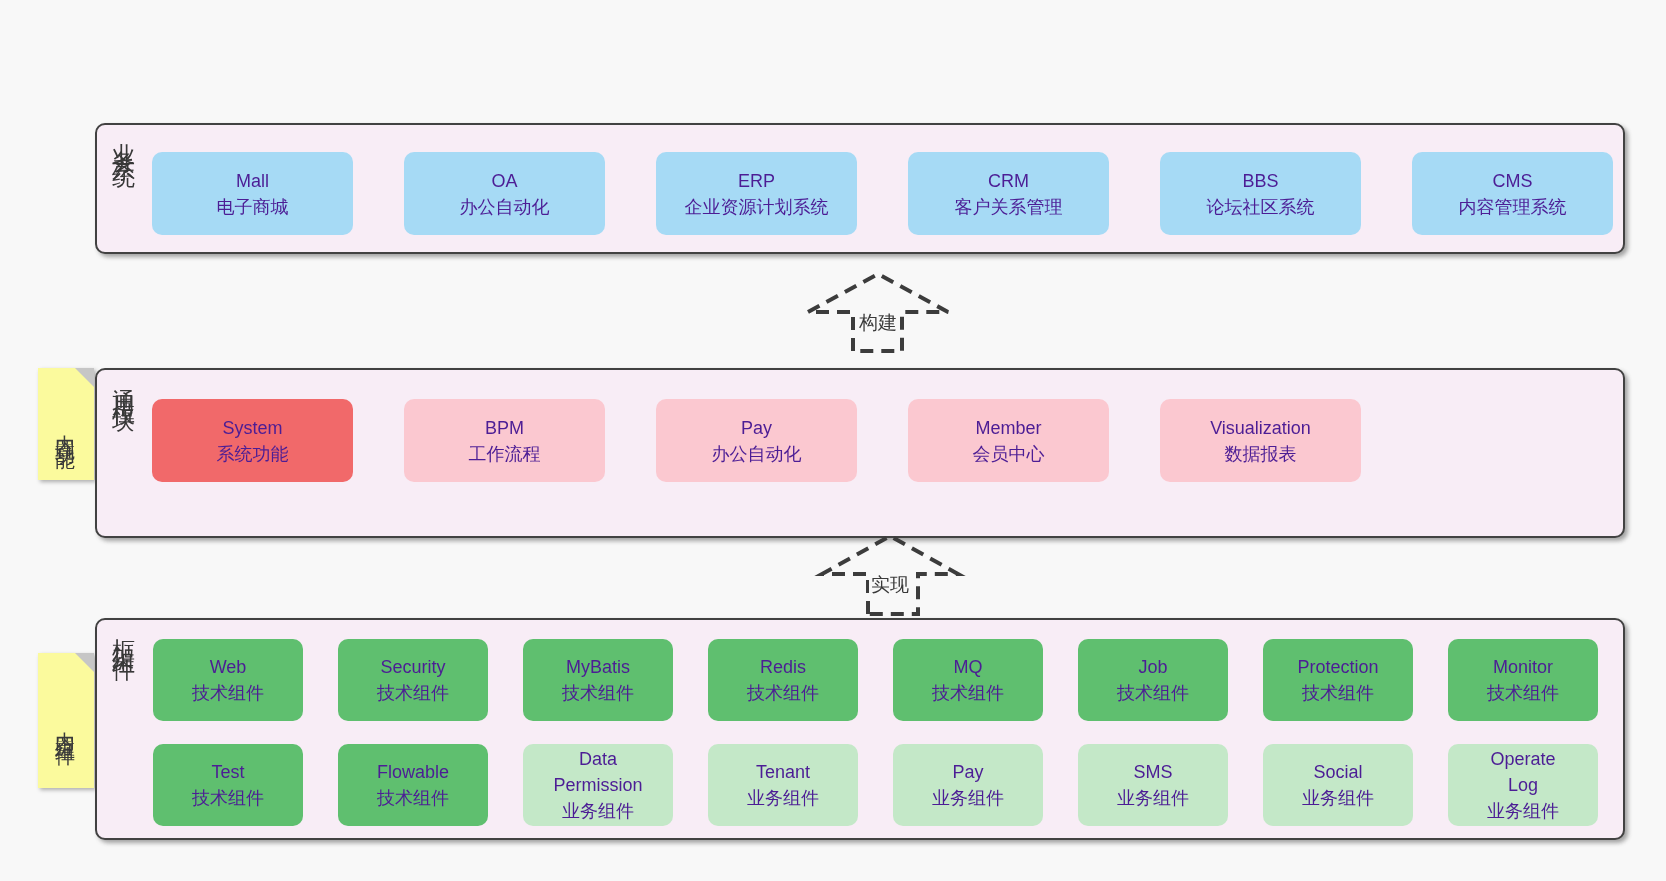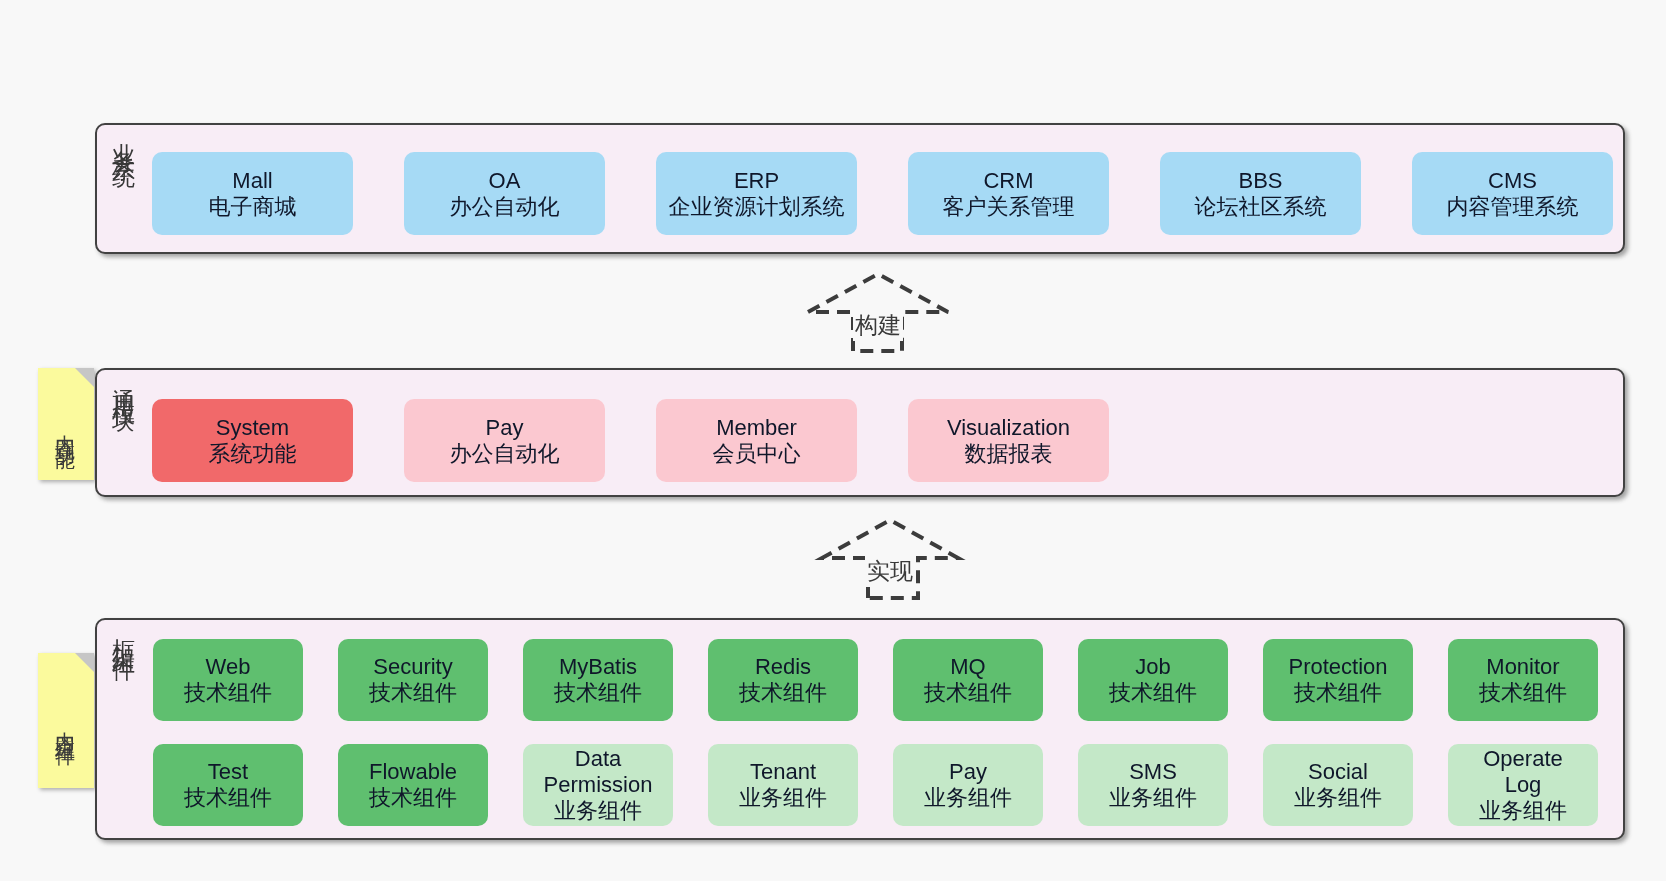--- a/index.html
+++ b/index.html
@@ -9,41 +9,41 @@
     font-family:"Liberation Sans",sans-serif;
   }
 
   
   .band{
     position:absolute;left:95px;width:1530px;box-sizing:border-box;
     background:#f8edf6;border:2px solid #424242;border-radius:10px;
     box-shadow:3px 3px 4px rgba(60,60,60,.45);
   }
   .band-1{top:123px;height:131px;}
-  .band-2{top:368px;height:129px;}
+  .band-2{top:368px;height:170px;}
   .band-3{top:618px;height:222px;}
 
   .band-label{
     position:absolute;left:12px;top:0;bottom:0;
     display:flex;align-items:center;
     writing-mode:vertical-rl;text-orientation:upright;
     font-size:23px;letter-spacing:7px;color:#383838;
   }
 
   
   .row{position:absolute;display:flex;}
   .row-six{left:55px;top:27px;gap:51px;}
   .row-eight{left:56px;gap:35px;}
   .row-eight.r1{top:19px;}
   .row-eight.r2{top:124px;}
 
   .box{
     box-sizing:border-box;height:83px;border-radius:10px;
     display:flex;flex-direction:column;align-items:center;justify-content:center;
-    text-align:center;font-size:22px;line-height:26px;color:#0f172a;
+    text-align:center;font-size:18px;line-height:26px;color:#4c1d95;
     padding:0 12px;
   }
   .row-six .box{width:201px;}
   .row-eight .box{width:150px;height:82px;padding:0 28px;}
 
   .v-blue {background:#a6daf5;}
   .v-red  {background:#f1696a;}
   .v-pink {background:#fbc8d0;}
   .v-green{background:#5fbf6f;}
   .v-green-light{background:#c4e8c8;}
@@ -63,26 +63,26 @@
   .sticky-text{
     position:absolute;left:0;right:0;top:14px;bottom:4px;
     display:flex;align-items:center;justify-content:center;
     writing-mode:vertical-rl;text-orientation:upright;
     font-size:20px;letter-spacing:5px;color:#3a3a3a;
   }
 
   
   .arrow{position:absolute;}
   .arrow-1{left:805px;top:272px;width:146px;height:81px;}
-  .arrow-2{left:819px;top:518px;width:142px;height:82px;text-decoration:underline;}
+  .arrow-2{left:819px;top:534px;width:142px;height:82px;text-decoration:underline;}
   .arrow svg{position:absolute;left:0;top:0;width:100%;height:100%;overflow:visible;}
   .arrow path{fill:none;stroke:#3c3c3c;stroke-width:4;stroke-dasharray:13 8;}
   .arrow-label{
     position:absolute;left:50%;top:38px;transform:translateX(-50%);
-    background:#f8f8f8;padding:0 2px;font-size:23px;color:#3a3a3a;white-space:nowrap;
+    background:#f8f8f8;padding:0 2px;font-size:19px;color:#3a3a3a;white-space:nowrap;
   }
 </style>
 </head>
 <body>
 
 <div class="canvas">
 
   <div class="sticky sticky-1">
     <div class="fold"></div>
     <div class="sticky-text">内置功能</div>
@@ -130,20 +130,24 @@
   </div>
 
   <section class="band band-2">
     <div class="band-label">通用模块</div>
     <div class="row row-six" style="top:29px;">
       <div class="box v-red">
         <span>System</span>
         <span>系统功能</span>
       </div>
       <div class="box v-pink">
+        <span>BPM</span>
+        <span>工作流程</span>
+      </div>
+      <div class="box v-pink">
         <span>Pay</span>
         <span>办公自动化</span>
       </div>
       <div class="box v-pink">
         <span>Member</span>
         <span>会员中心</span>
       </div>
       <div class="box v-pink">
         <span>Visualization</span>
         <span>数据报表</span>

